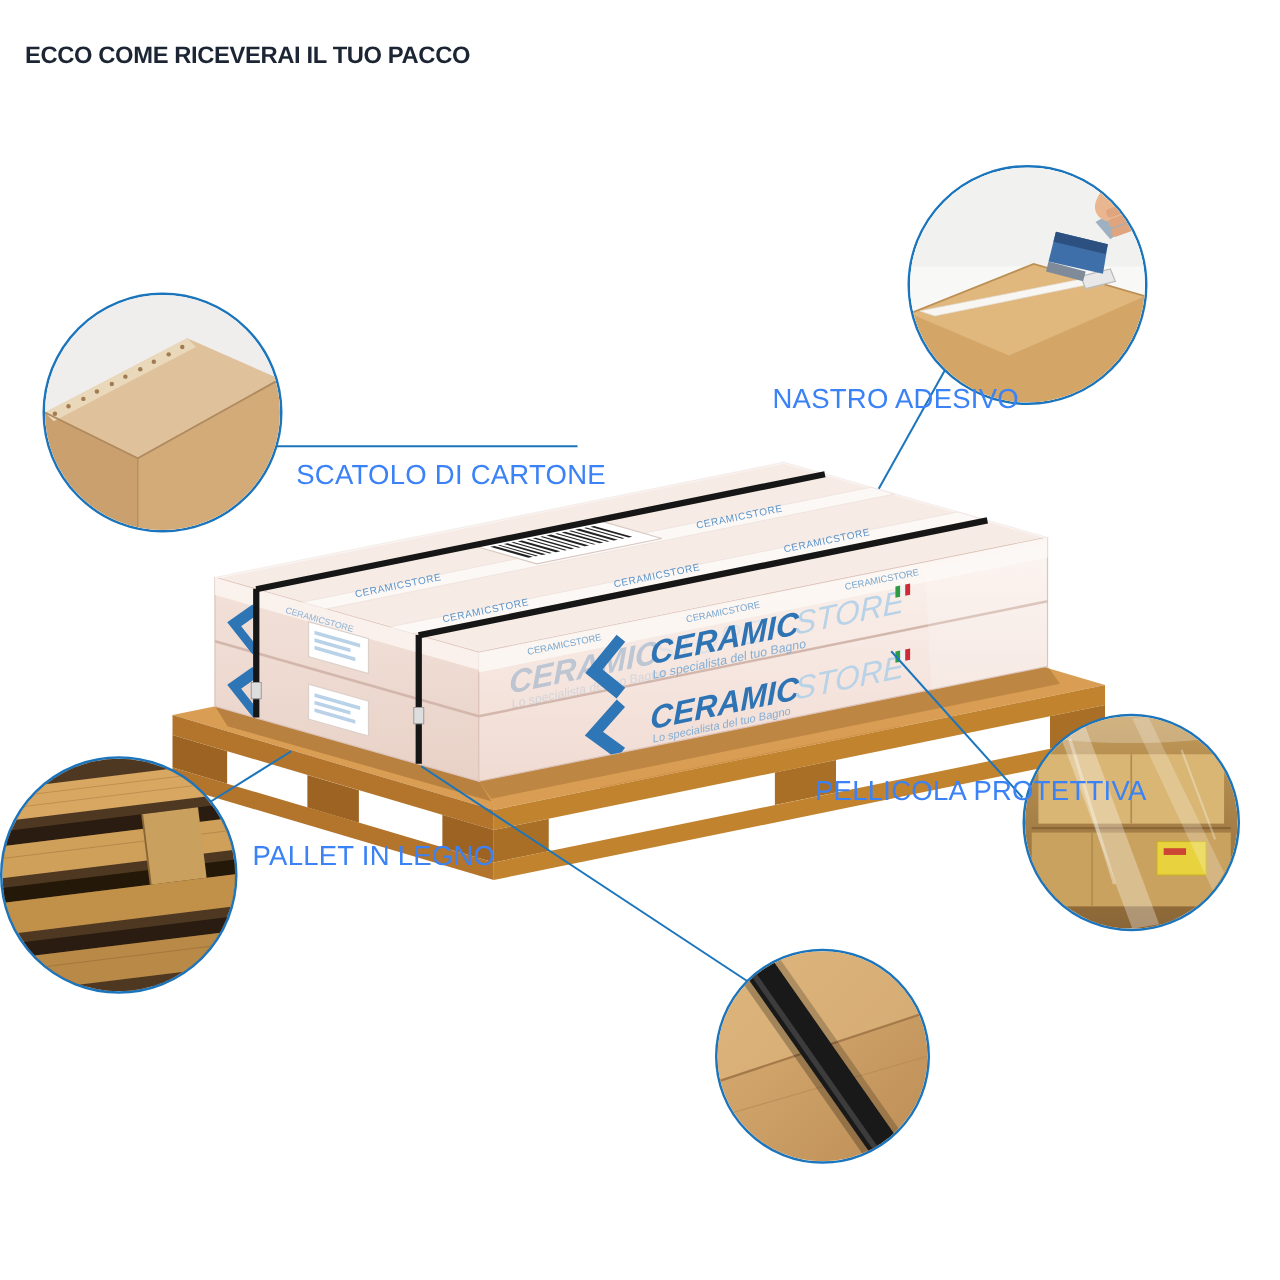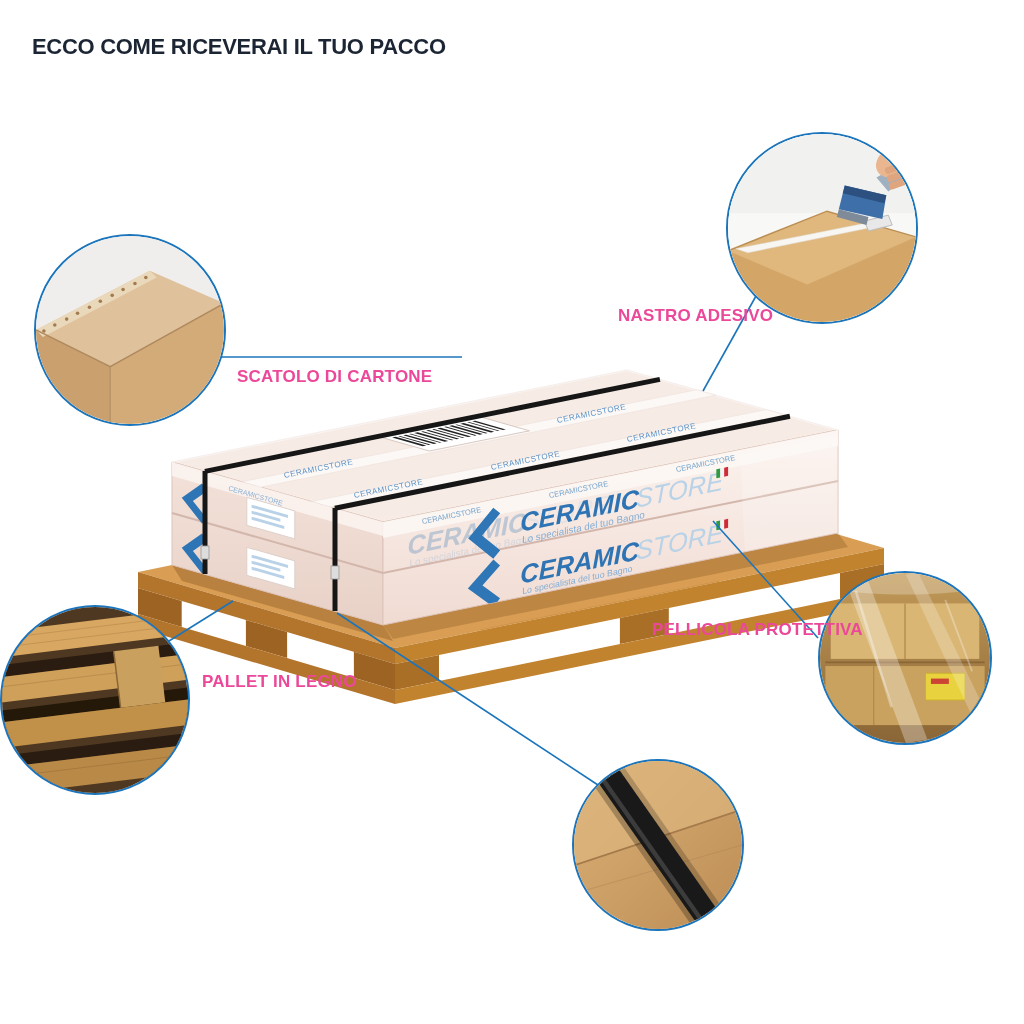--- a/index.html
+++ b/index.html
@@ -1,20 +1,20 @@
 <!DOCTYPE html>
 <html><head>
 <meta charset="utf-8">
 <style>
   html,body{margin:0;padding:0;background:#fff;}
   #stage{position:relative;width:1024px;height:1024px;background:#ffffff;overflow:hidden;
          font-family:"Liberation Sans",sans-serif;}
-  #title{position:absolute;left:32px;top:34px;font-weight:700;font-size:22px;
+  #title{position:absolute;left:20px;top:34px;font-weight:700;font-size:19px;
          letter-spacing:-0.3px;color:#1c2533;white-space:nowrap;}
-  .callout-label{position:absolute;font-weight:700;font-size:17px;color:#ec4899;
+  .callout-label{position:absolute;font-weight:400;font-size:22px;color:#3b82f6;
          letter-spacing:.2px;white-space:nowrap;}
   .photo-circle{position:absolute;border:2px solid #1b75bc;border-radius:50%;
          overflow:hidden;background:#fff;box-sizing:border-box;}
   .photo-circle svg{display:block;width:100%;height:100%;}
   #main-svg{position:absolute;left:0;top:0;}
   text{font-family:"Liberation Sans",sans-serif;}
 </style>
 </head>
 <body>
 

